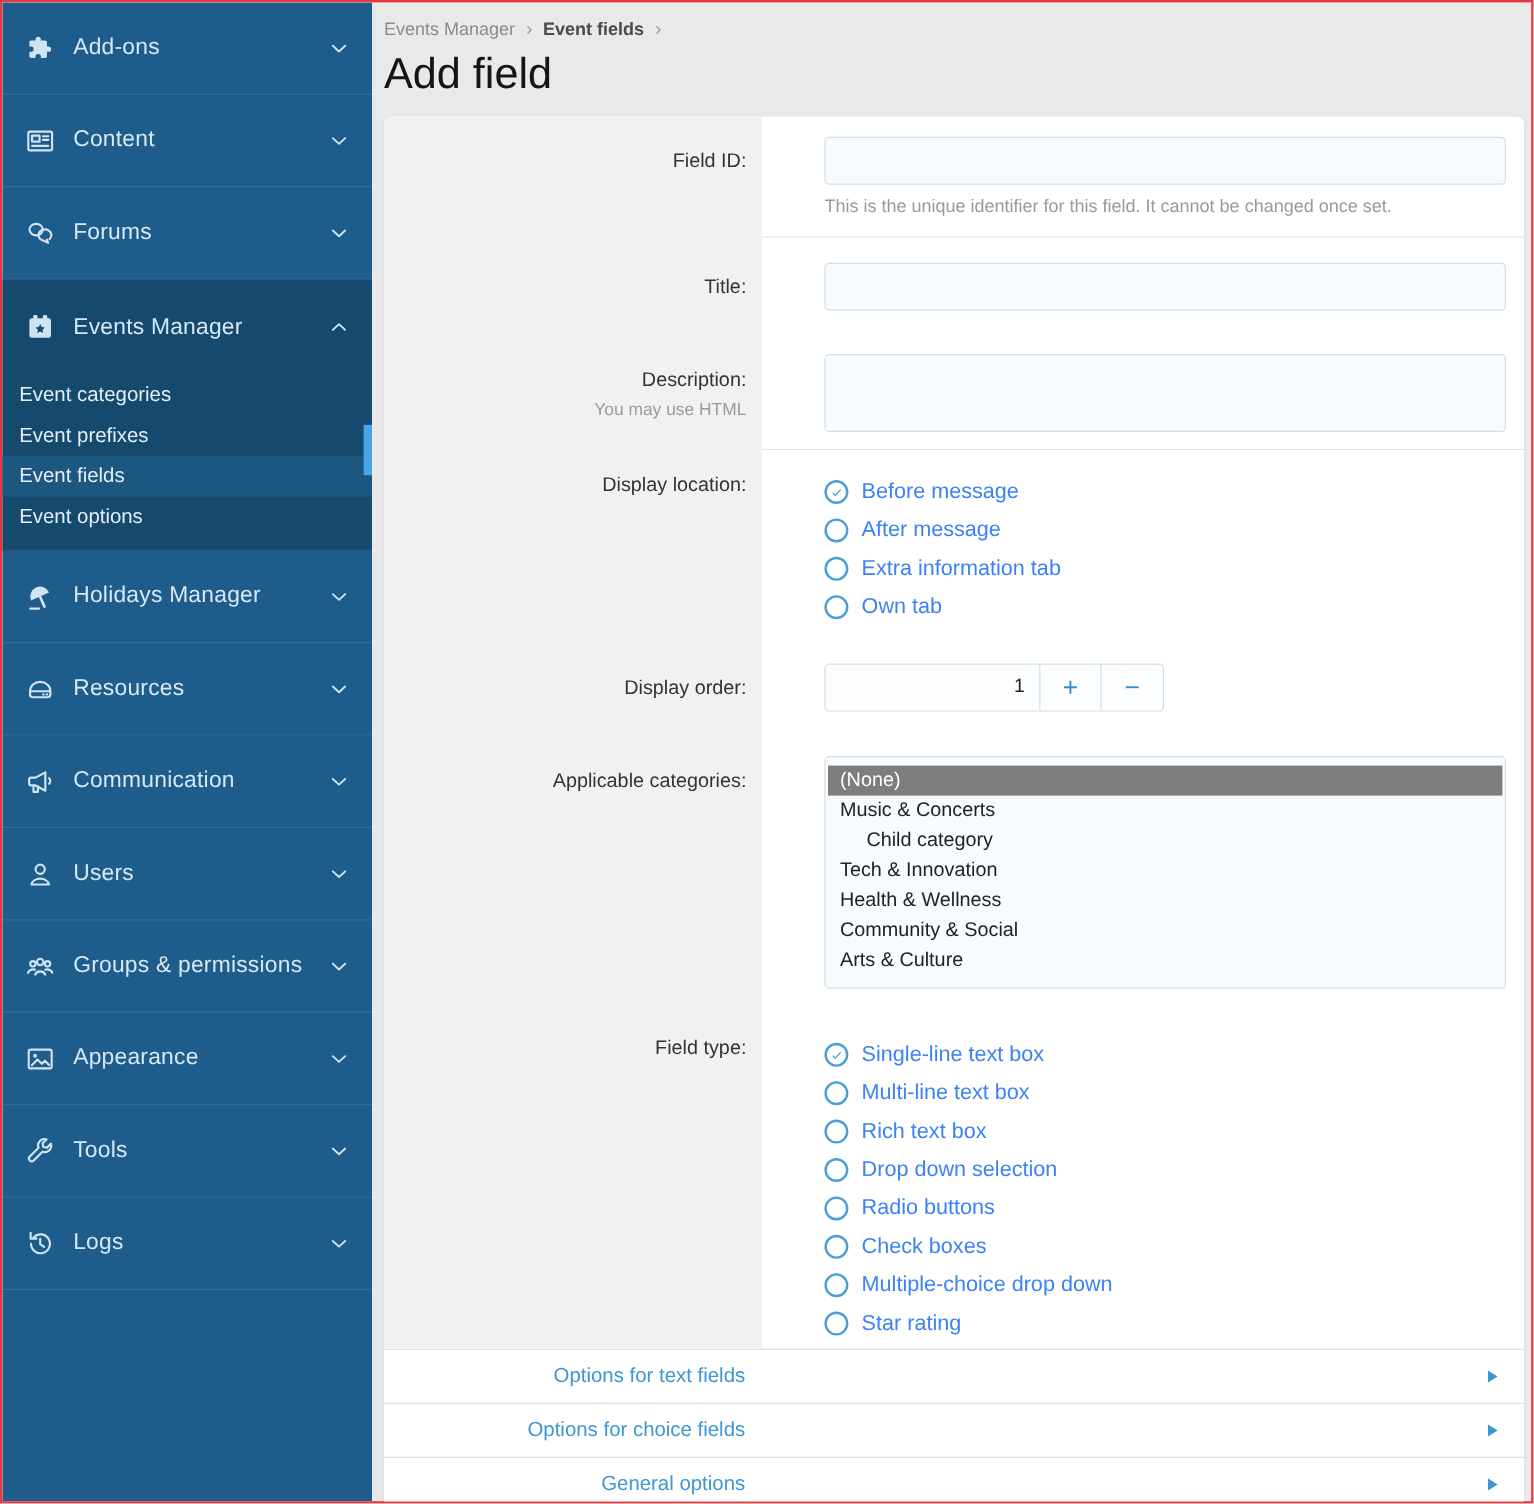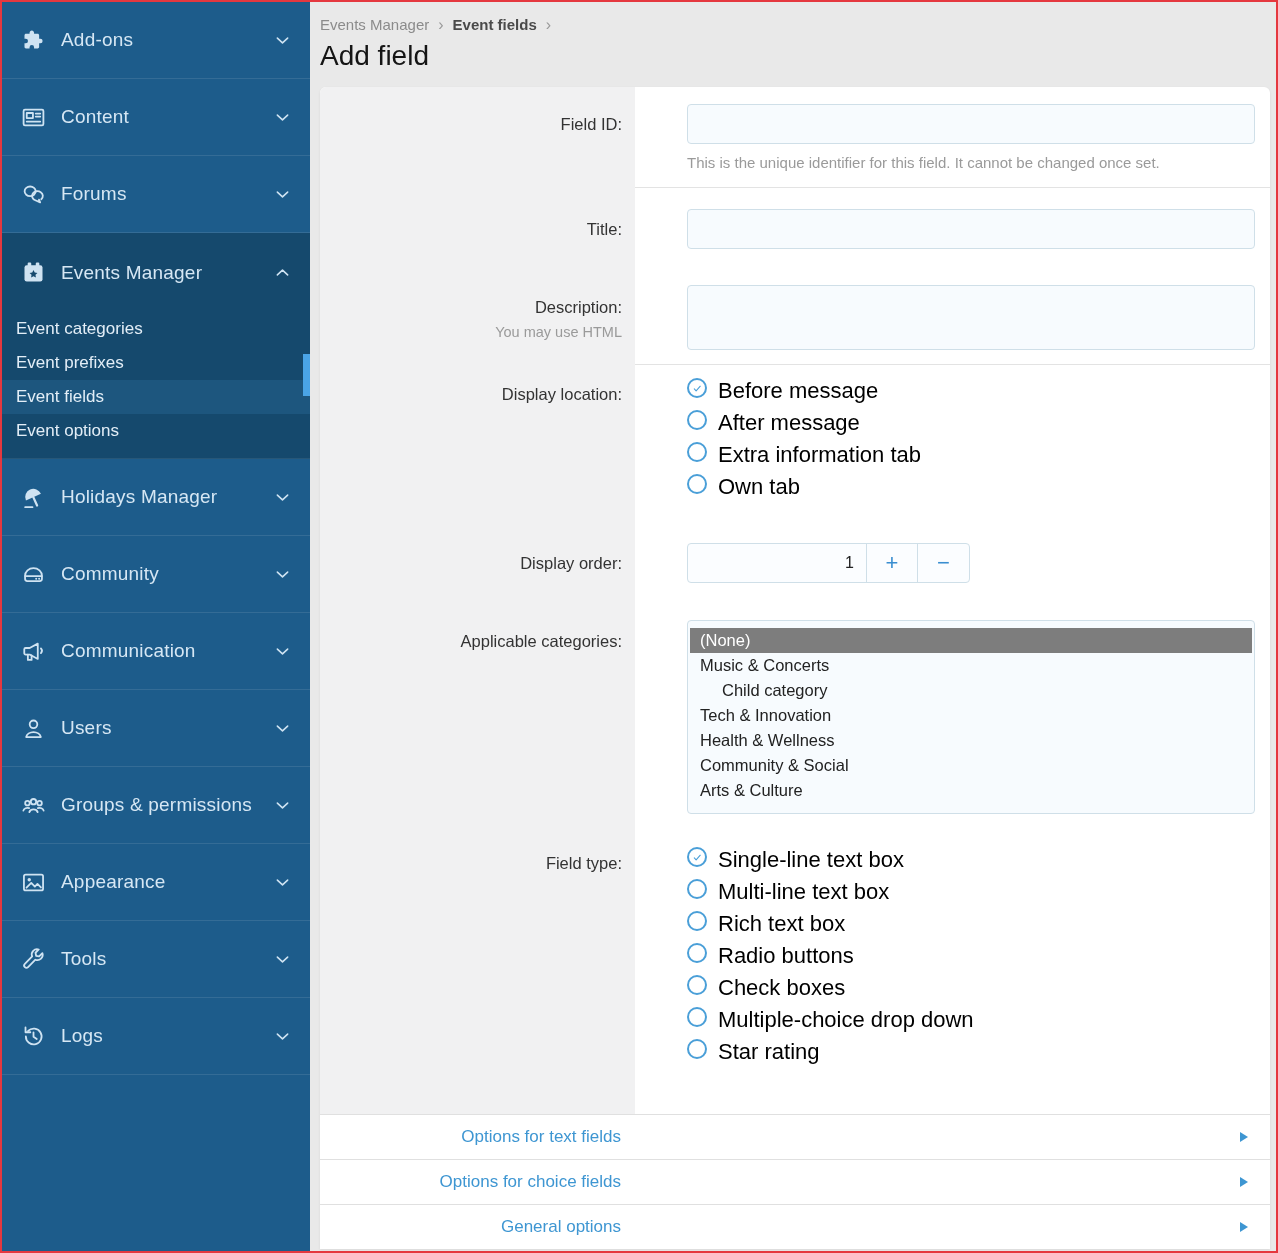--- a/index.html
+++ b/index.html
@@ -18,21 +18,21 @@
   .nav-group .nav-item{border-bottom:none;height:79px;}
   .subitem{height:34px;display:flex;align-items:center;padding-left:14px;font-size:17px;color:#e3eef7;cursor:pointer;}
   .subitem.active{background:#1d567e;}
   .scroll-thumb{position:absolute;right:0;top:352px;width:7px;height:42px;background:#4aa4e6;}
   
   .content{flex:1;min-width:0;}
   .breadcrumb{padding:14px 0 0 10px;font-size:15px;color:#8b8b8b;display:flex;align-items:center;gap:9px;}
   .crumb{cursor:pointer;}
   .crumb-current{color:#4a4a4a;font-weight:700;}
   .bc-sep{color:#9a9a9a;font-size:16px;line-height:1;}
-  .page-title{margin:7px 0 15px 10px;font-size:28px;font-weight:400;color:#151515;}
+  .page-title{margin:7px 0 15px 10px;font-size:36px;font-weight:400;color:#151515;}
   .card{margin:0 6px 0 10px;background:#fff;border-radius:6px 6px 0 0;box-shadow:0 1px 3px rgba(0,0,0,.07);}
   .form-area{position:relative;border-radius:6px 6px 0 0;overflow:hidden;}
   .form-area::before{content:"";position:absolute;left:0;top:0;bottom:0;width:315px;background:#f1f1f2;}
   .frow{display:flex;position:relative;box-sizing:border-box;gap:42px;}
   .frow.hr::after{content:"";position:absolute;left:315px;right:0;bottom:0;height:1px;background:#e3e3e3;}
   .flabel{width:315px;flex-shrink:0;box-sizing:border-box;text-align:right;padding-right:13px;
     position:relative;color:#333;font-size:16.5px;}
   .fcontent{flex:1;min-width:0;box-sizing:border-box;padding-left:10px;padding-right:15px;position:relative;}
   .sublabel{font-size:14.5px;color:#9a9a9a;margin-top:4px;}
   .text-input{width:100%;height:40px;box-sizing:border-box;background:#f7fbfe;border:1px solid #cfdfe8;
@@ -42,21 +42,21 @@
   .hint{margin-top:10px;color:#9a9a9a;font-size:15px;}
   
   .row-fieldid{height:101px;padding-top:17px;} .row-fieldid .flabel{line-height:40px;}
   .row-title{height:81px;padding-top:21px;} .row-title .flabel{line-height:40px;}
   .row-desc{height:96px;padding-top:16px;} .row-desc .flabel{padding-top:12px;line-height:21px;}
   .row-loc{height:162px;padding-top:13px;} .row-loc .flabel{line-height:32px;}
   .row-order{height:80px;padding-top:16px;} .row-order .flabel{line-height:40px;}
   .row-cats{height:230px;padding-top:13px;} .row-cats .flabel{padding-top:9px;line-height:24px;}
   .row-ftype{height:277px;padding-top:10px;} .row-ftype .flabel{line-height:32px;}
   
-  .opt-row{display:flex;align-items:flex-start;height:32px;font-size:22px;color:#000000;cursor:pointer;}
+  .opt-row{display:flex;align-items:flex-end;height:32px;font-size:18px;color:#3b82f6;cursor:pointer;}
   .radio{width:20px;height:20px;box-sizing:border-box;border:2px solid #4a9fd8;border-radius:50%;
     margin-right:11px;flex-shrink:0;display:inline-flex;align-items:center;justify-content:center;}
   .radio svg{width:11px;height:11px;fill:none;stroke:#4a9fd8;stroke-width:2.4;stroke-linecap:round;stroke-linejoin:round;}
   
   .spinner{display:flex;width:283px;height:40px;box-sizing:border-box;border:1px solid #cfdfe8;border-radius:4px;
     overflow:hidden;background:#fbfdff;}
   .spin-input{flex:1;min-width:0;border:none;outline:none;background:transparent;text-align:right;
     padding-right:12px;font-size:16px;color:#222;border-right:1px solid #cfdfe8;font-family:"Liberation Sans",sans-serif;}
   .spin-btn{width:51px;flex-shrink:0;border:none;background:transparent;color:#3a8ed0;font-size:22px;
     line-height:1;cursor:pointer;font-family:"Liberation Sans",sans-serif;}
@@ -169,21 +169,21 @@
 
     <div class="nav-item">
       <span class="nav-icon">
         <svg viewBox="0 0 24 24">
             <path d="M4.5 13.2a7.5 6.8 0 0 1 15 0v2.6a2 2 0 0 1-2 2h-11a2 2 0 0 1-2-2z"></path>
             <path d="M4.7 13.4h14.6"></path>
             <circle cx="14.4" cy="15.7" r=".9" fill="currentColor" stroke="none"></circle>
             <circle cx="17" cy="15.7" r=".9" fill="currentColor" stroke="none"></circle>
           </svg>
       </span>
-      <span class="nav-label">Community</span>
+      <span class="nav-label">Resources</span>
       <span class="chev">
           <svg viewBox="0 0 24 24">
             <path d="M5.5 9l6.5 6 6.5-6"></path>
           </svg>
         </span>
     </div>
 
     <div class="nav-item">
       <span class="nav-icon">
         <svg viewBox="0 0 24 24">
@@ -385,20 +385,24 @@
                 </span>
               <span>Single-line text box</span>
             </div>
             <div class="opt-row">
               <span class="radio"></span>
               <span>Multi-line text box</span>
             </div>
             <div class="opt-row">
               <span class="radio"></span>
               <span>Rich text box</span>
+            </div>
+            <div class="opt-row">
+              <span class="radio"></span>
+              <span>Drop down selection</span>
             </div>
             <div class="opt-row">
               <span class="radio"></span>
               <span>Radio buttons</span>
             </div>
             <div class="opt-row">
               <span class="radio"></span>
               <span>Check boxes</span>
             </div>
             <div class="opt-row">

